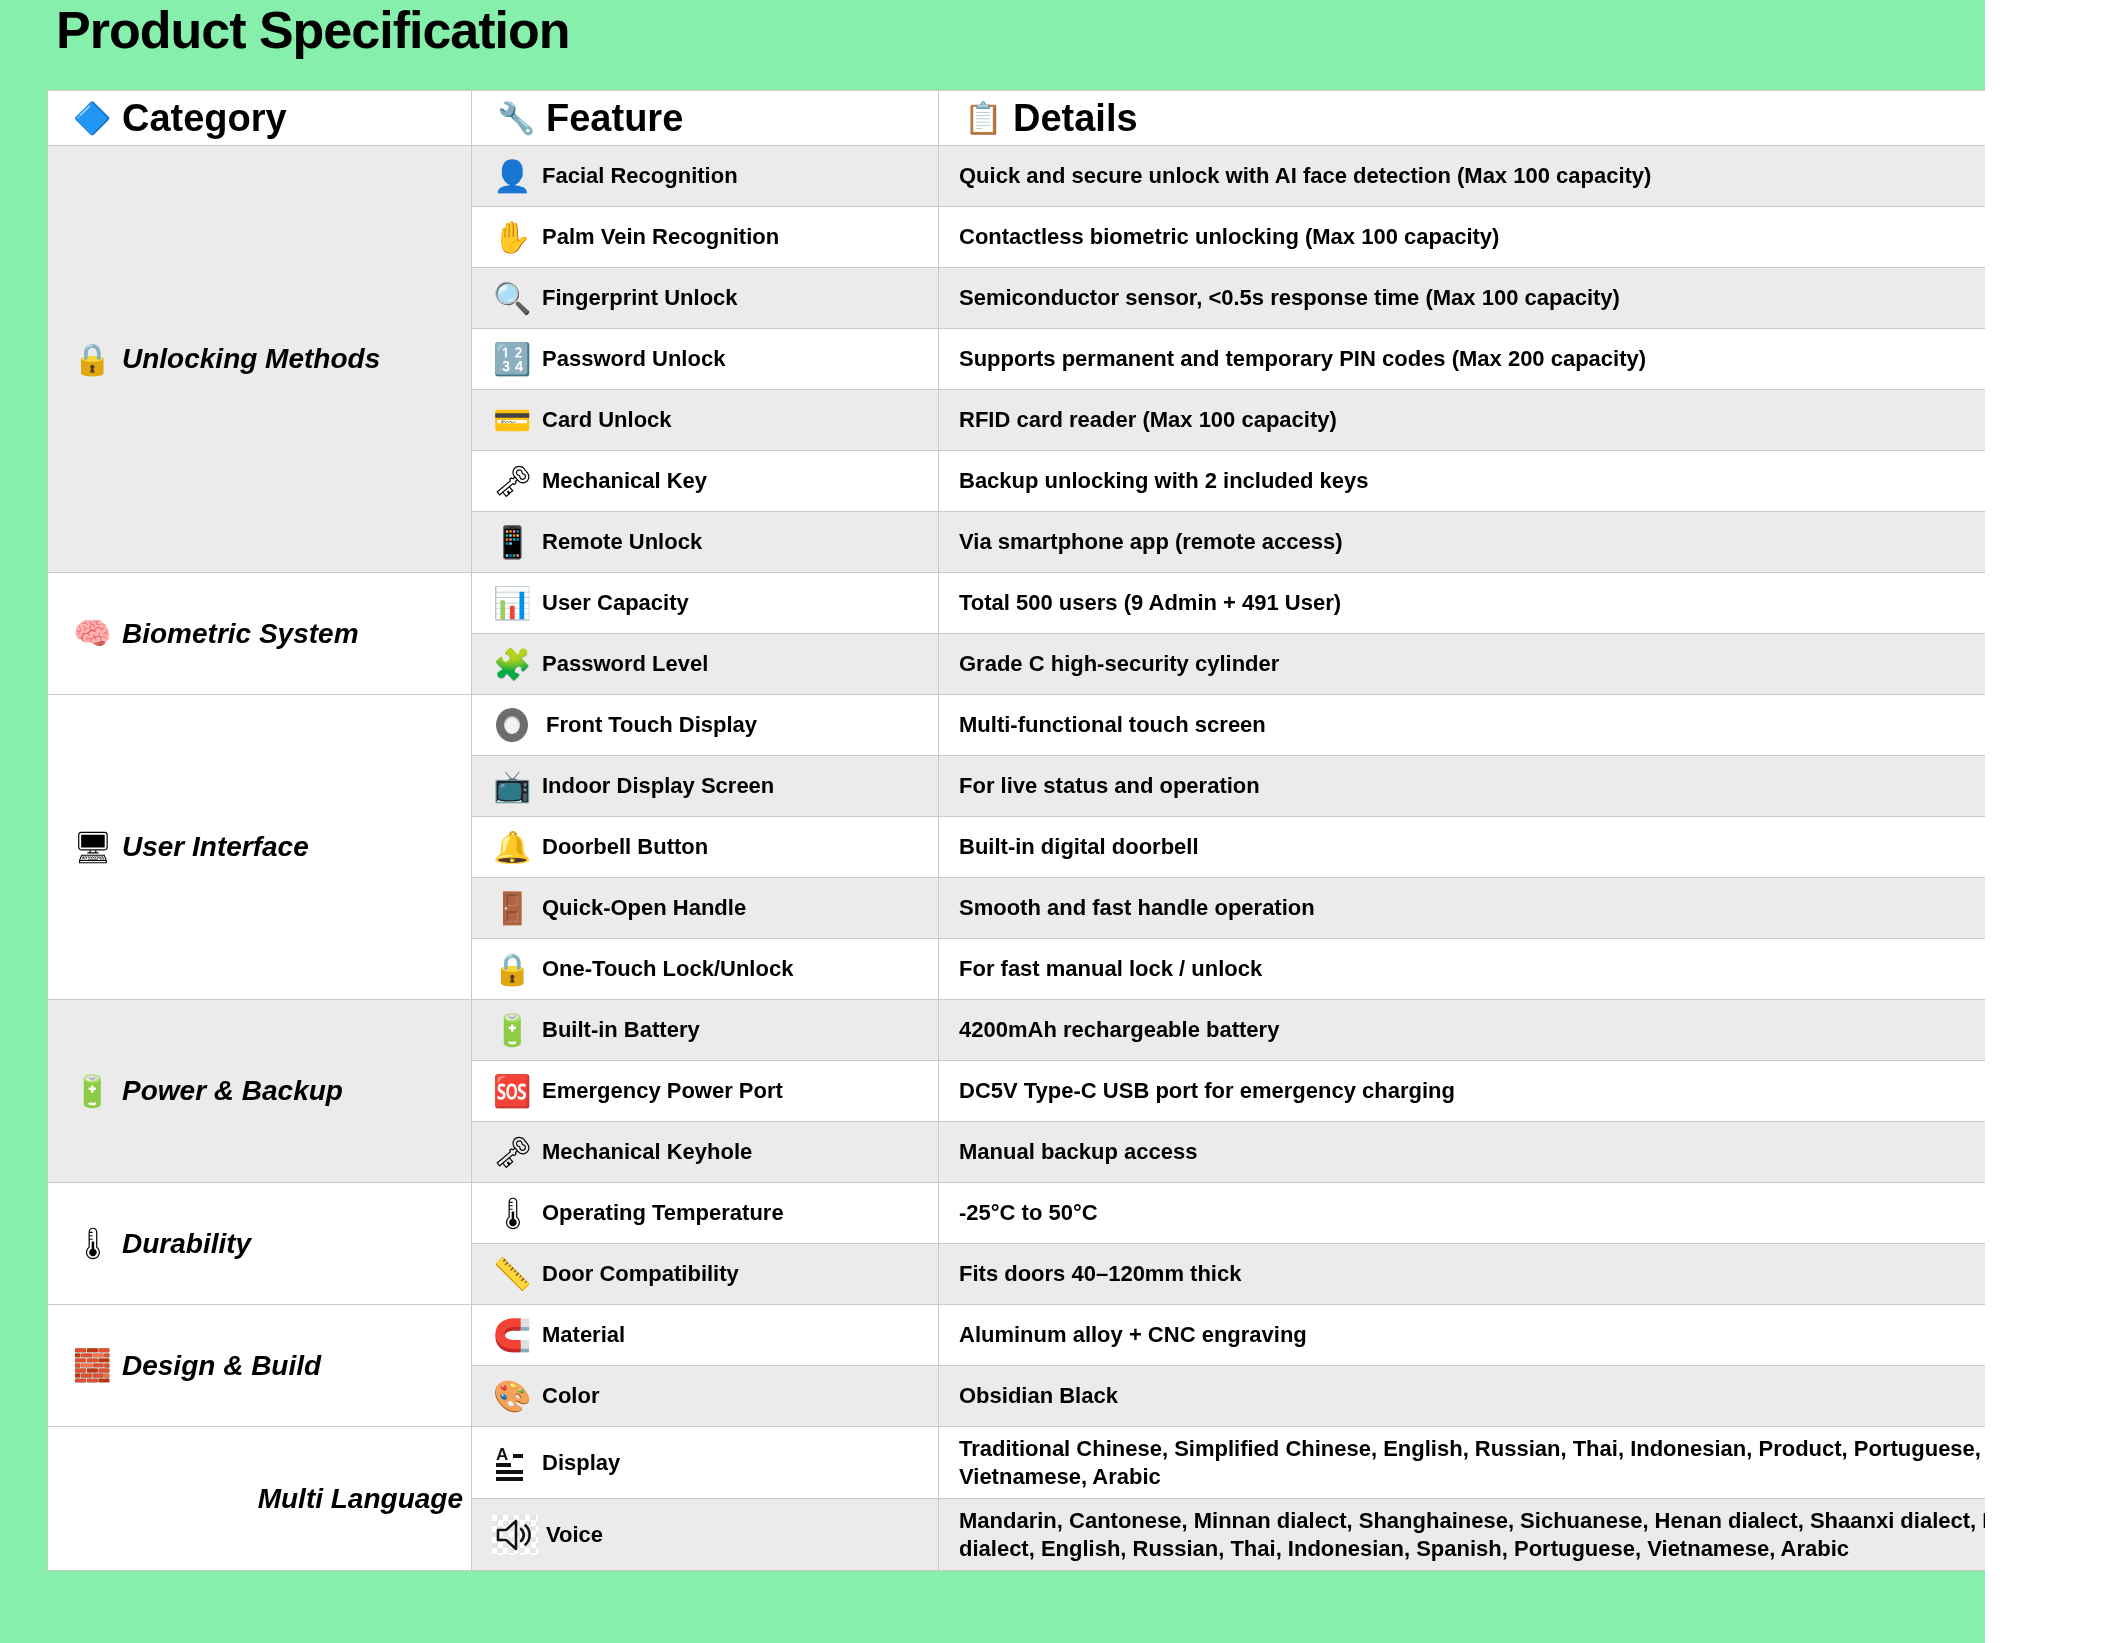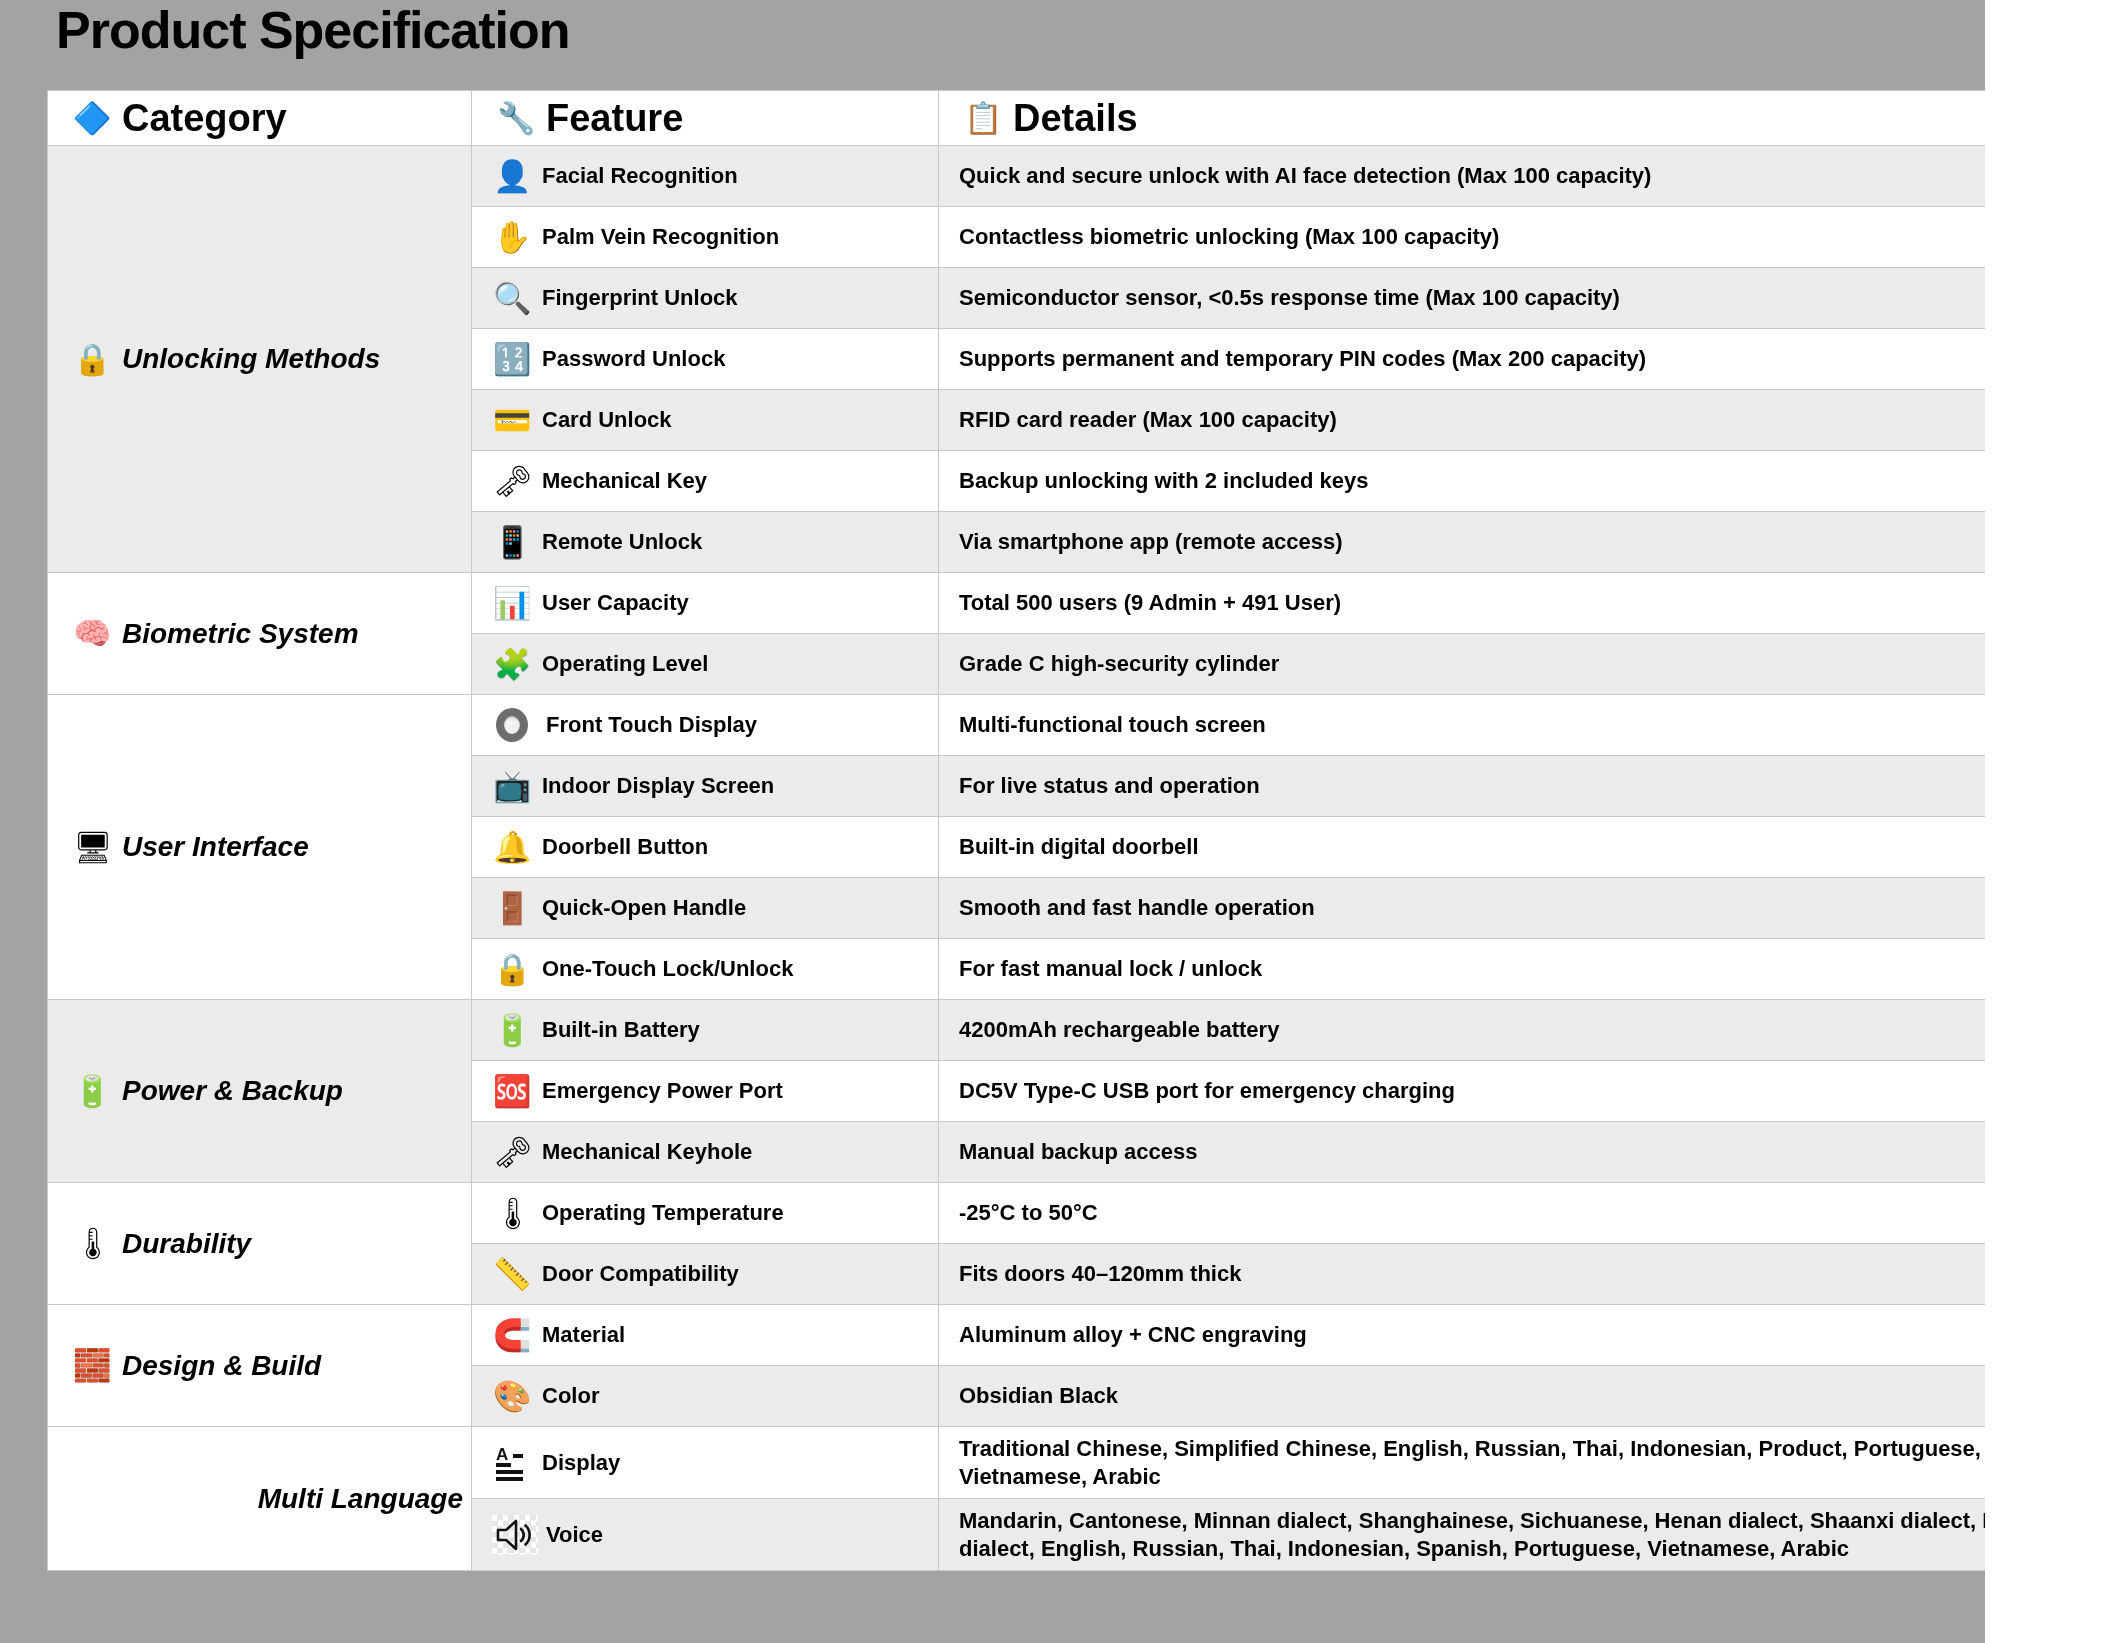--- a/index.html
+++ b/index.html
@@ -1,21 +1,21 @@
 <!DOCTYPE html>
 <html style="--shade: #ebebeb; --border: #c9c9c9;"><head>
 <meta charset="utf-8">
 <style>
   html, body { margin: 0; padding: 0; background: #ffffff; }
   .page {
     position: relative;
     width: 1985px;
     height: 1643px;
     overflow: hidden;
-    background: #a3a3a3;
+    background: #86efac;
     font-family: "Liberation Sans", "DejaVu Sans", sans-serif;
     color: #000;
   }
   .title {
     margin: 0;
     padding: 2px 0 0 56px;
     font-size: 52px;
     font-weight: 700;
     letter-spacing: -1px;
     line-height: 1.1;
@@ -214,21 +214,21 @@
               <span class="emoji">📊</span>
               <span class="featlabel">User Capacity</span>
             </div>
           </td>
           <td class="det">Total 500 users (9 Admin + 491 User)</td>
         </tr>
         <tr class="shade">
           <td class="feat">
             <div class="cell-inner">
               <span class="emoji">🧩</span>
-              <span class="featlabel">Operating Level</span>
+              <span class="featlabel">Password Level</span>
             </div>
           </td>
           <td class="det">Grade C high-security cylinder</td>
         </tr>
         <tr class="plain">
           <td class="cat" rowspan="5">
             <div class="cell-inner cat-inner">
               <span class="emoji">🖥</span>
               <span class="catlabel">User Interface</span>
             </div>

